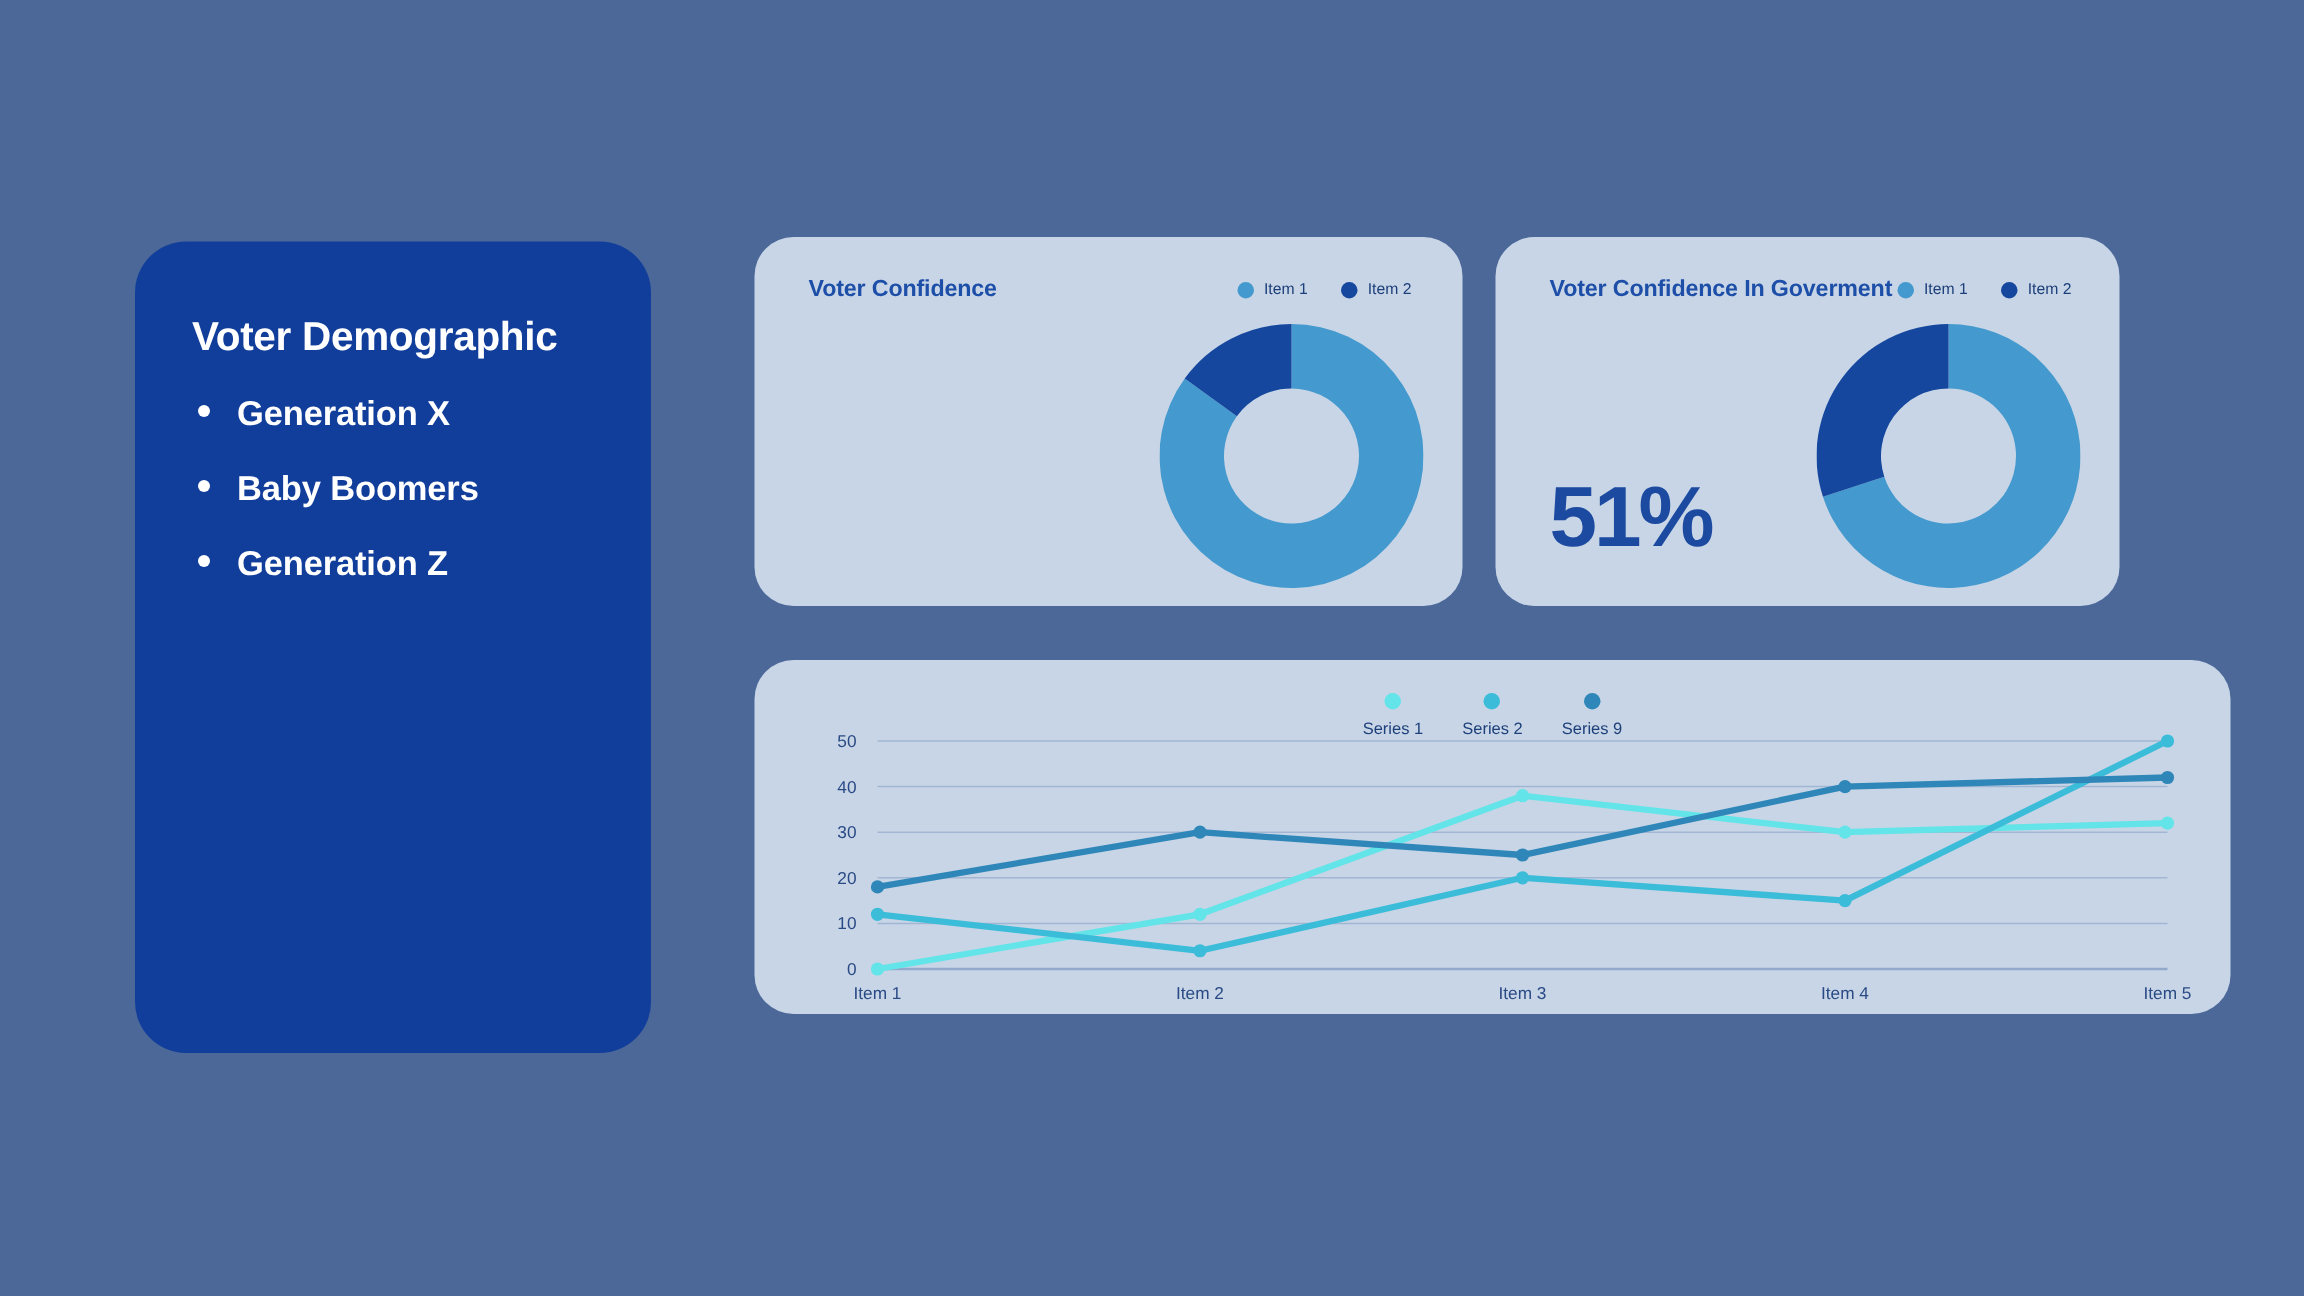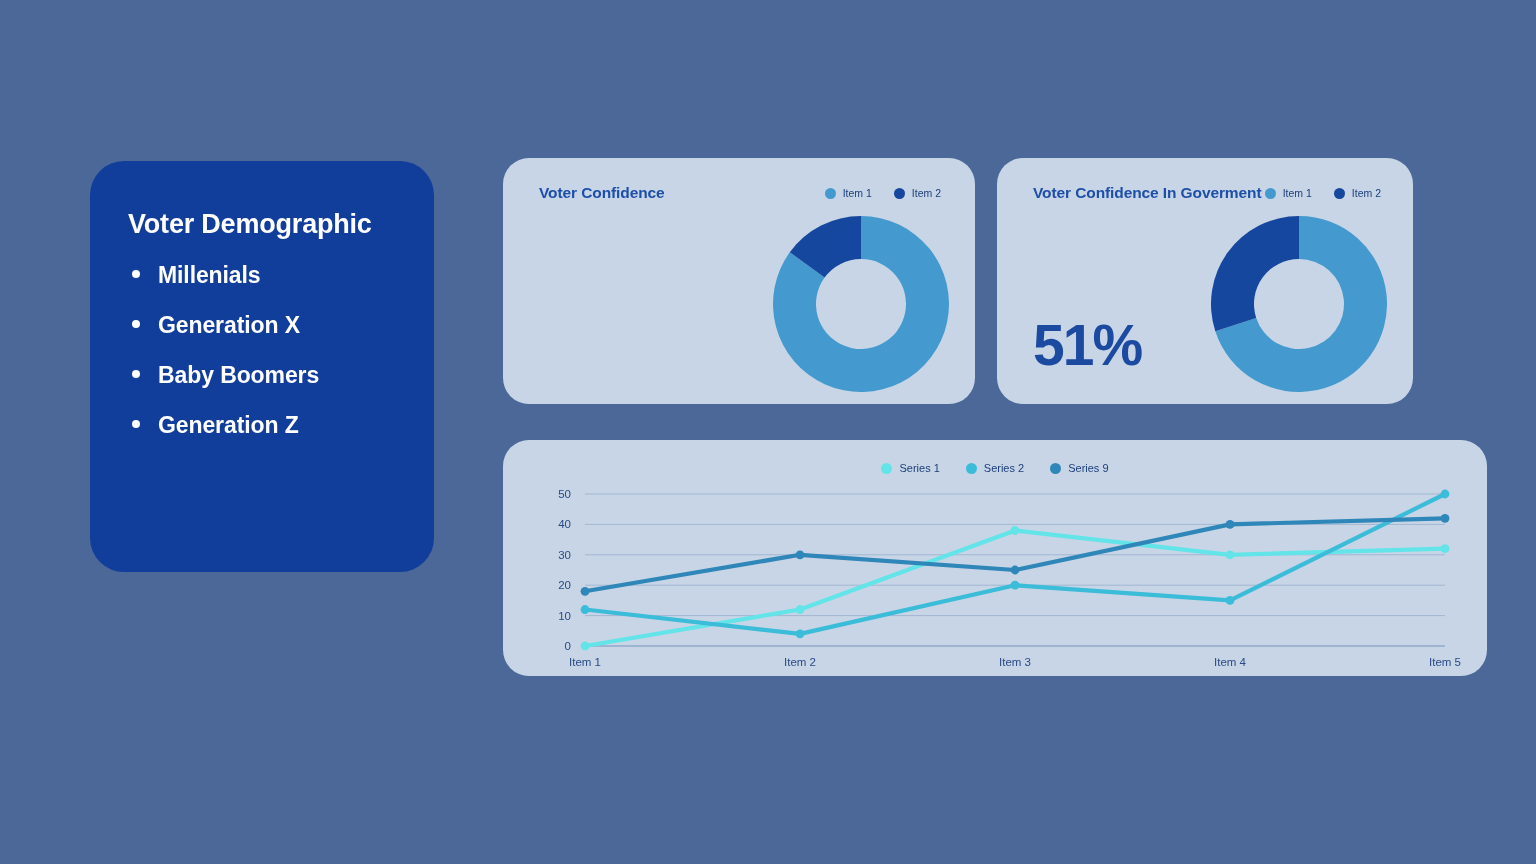--- a/index.html
+++ b/index.html
@@ -18,21 +18,21 @@
     position: absolute;
     inset: 0;
   }
 
   
   .sidebar {
     position: absolute;
     left: 90px;
     top: 161px;
     width: 344px;
-    height: 411px;
+    height: 541px;
     background: #123e9b;
     border-radius: 34px;
     box-sizing: border-box;
     padding: 48px 36px 0 38px;
   }
   .sidebar-title {
     color: #ffffff;
     font-size: 27px;
     font-weight: bold;
     letter-spacing: -0.2px;
@@ -140,21 +140,21 @@
   }
   .line-legend {
     position: absolute;
     top: 22px;
     left: 0;
     right: 0;
     display: flex;
     justify-content: center;
     gap: 26px;
   }
-  .line-legend .legend-entry { font-size: 11px; }
+  .line-legend .legend-entry { font-size: 11px; flex-direction: column; }
   .chart-area {
     position: absolute;
     left: 0;
     top: 44px;
     width: 984px;
     height: 192px;
   }
   .chart-area svg { display: block; }
   .axis-text {
     fill: #2a4a85;
@@ -165,24 +165,20 @@
   .xtick { text-anchor: middle; }
 </style>
 </head>
 <body>
 
 <div class="stage">
 
   <div class="sidebar">
     <h1 class="sidebar-title">Voter Demographic</h1>
     <ul class="sidebar-list">
-      <li>
-        <span class="bullet"></span>
-        <span>Millenials</span>
-      </li>
       <li>
         <span class="bullet"></span>
         <span>Generation X</span>
       </li>
       <li>
         <span class="bullet"></span>
         <span>Baby Boomers</span>
       </li>
       <li>
         <span class="bullet"></span>

